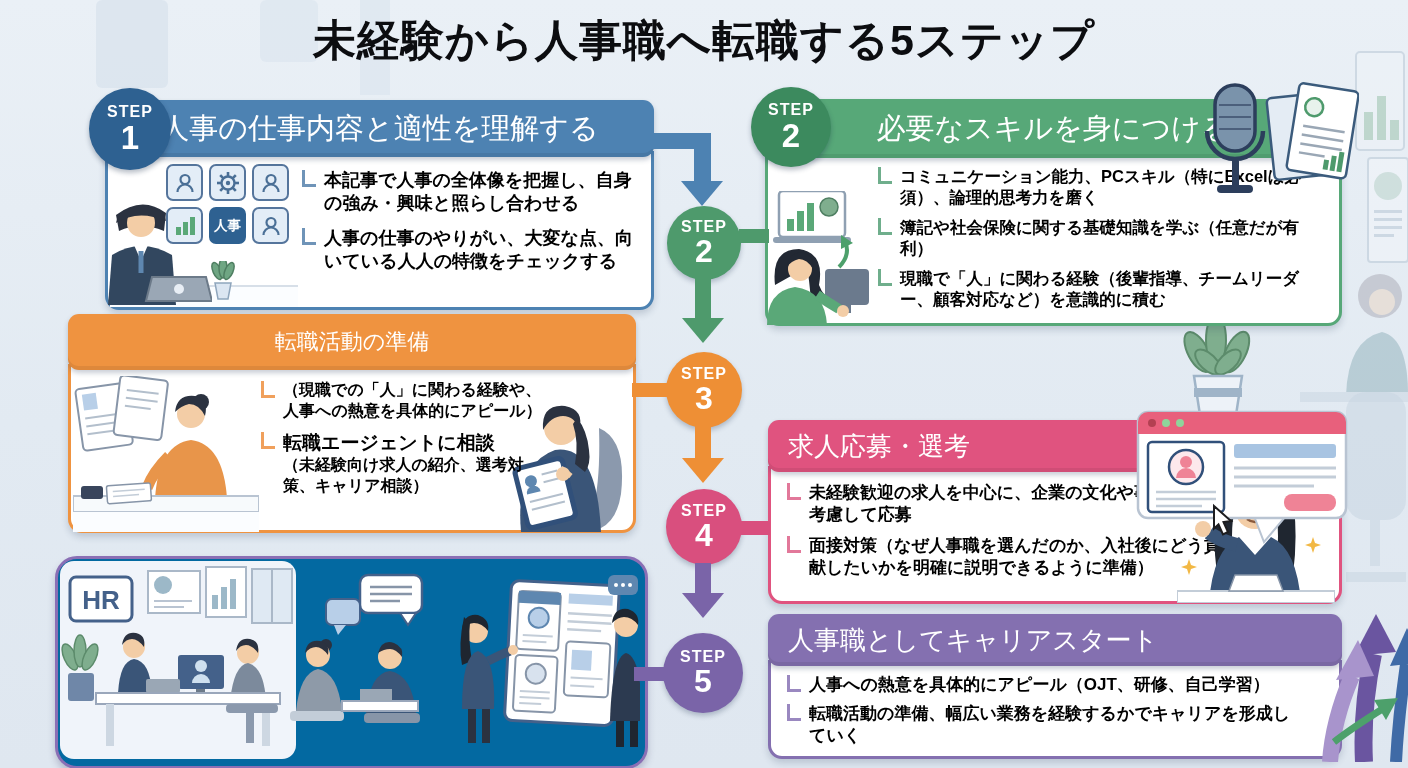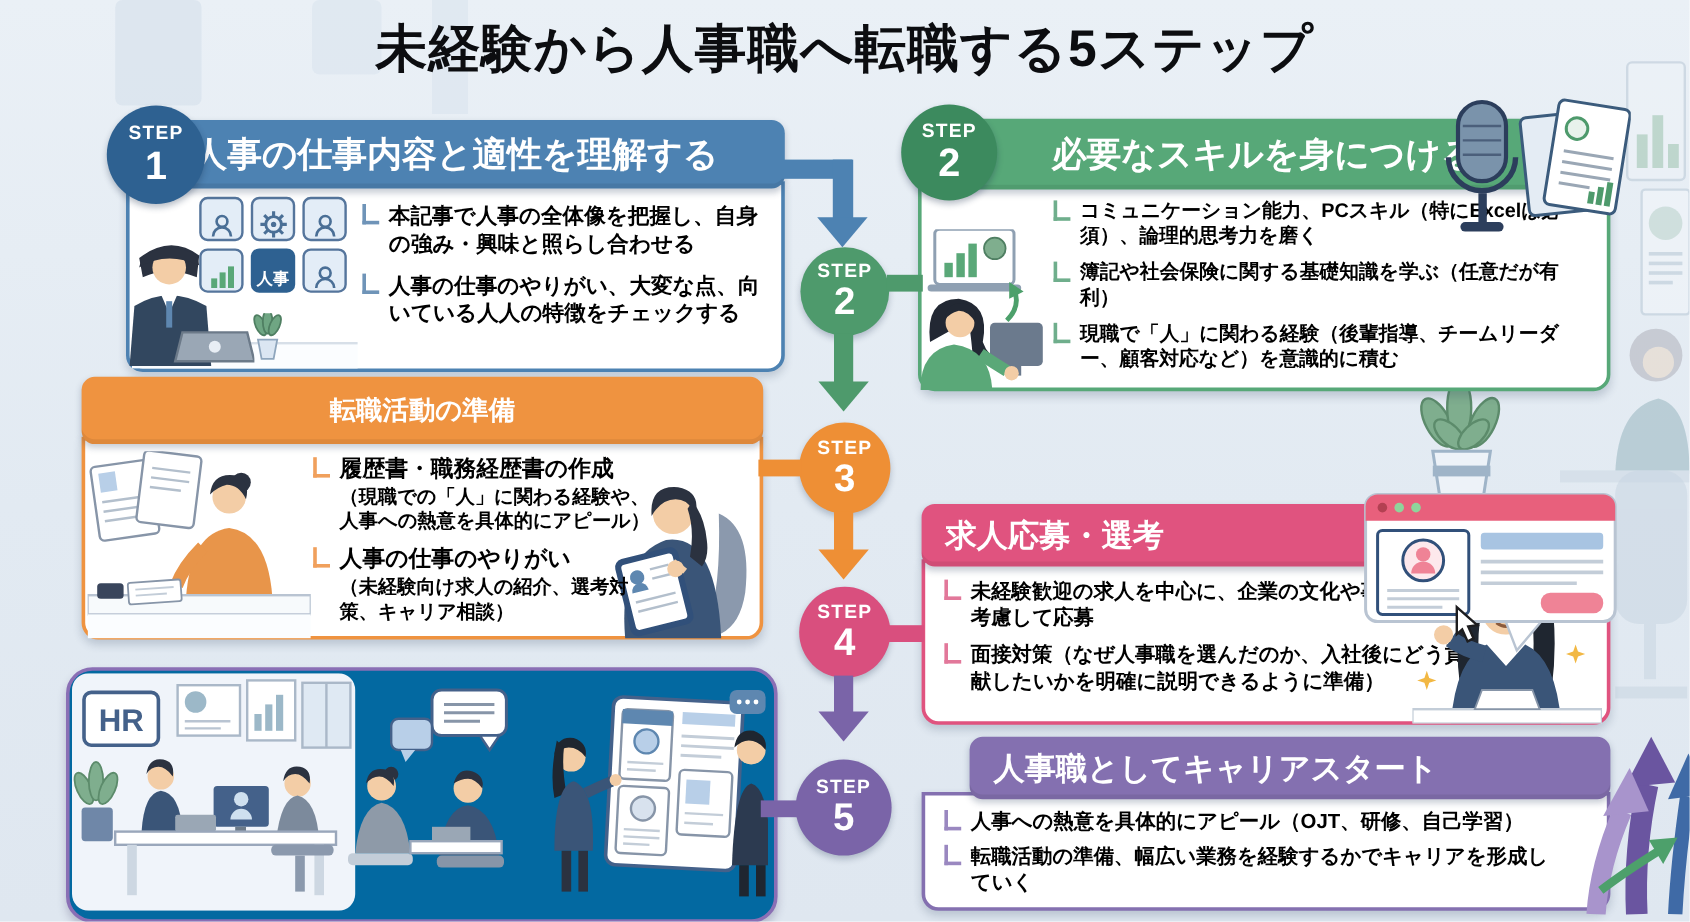--- a/index.html
+++ b/index.html
@@ -10,21 +10,21 @@
   }
   .abs{position:absolute;}
   
   #title{
     left:0;right:0;top:12px;text-align:center;
     font-size:43px;font-weight:900;color:#0c0d10;letter-spacing:1px;z-index:3;
   }
   
   .card{position:absolute;z-index:2;}
   .hdr{
-    position:relative;color:#fff;font-weight:700;
+    position:relative;color:#fff;font-weight:400;
     display:flex;align-items:center;justify-content:center;
     border-radius:11px;box-shadow:0 3px 5px rgba(40,60,90,.25), inset 0 -4px 0 rgba(0,0,0,.07);
     z-index:2;
   }
   .hdr.left{justify-content:flex-start;padding-left:20px;}
   .bod{
     position:relative;background:#fff;border-radius:0 0 14px 14px;
     border-style:solid;border-width:3px;margin-top:-6px;
     box-shadow:0 4px 7px rgba(40,60,90,.20);z-index:1;
   }
@@ -61,21 +61,21 @@
   #card3 .bullets{position:absolute;left:190px;top:13px;width:288px;gap:9px;font-size:19px;}
   #card3 .note{font-size:16px;line-height:1.3;}
 
   #card4{left:768px;top:420px;width:574px;}
   #card4 .hdr{height:52px;background:#e0537f;font-size:26px;}
   #card4 .bod{height:132px;border-color:#e0537f;}
   #card4 .tick{border-color:#e2789a;}
   #card4 .bullets{position:absolute;left:16px;top:13px;width:440px;gap:9px;font-size:17px;}
 
   #card5{left:768px;top:614px;width:574px;}
-  #card5 .hdr{height:52px;background:#8470b0;font-size:26px;margin-left:40px;}
+  #card5 .hdr{height:52px;background:#8470b0;font-size:26px;}
   #card5 .bod{height:93px;border-color:#8470b0;}
   #card5 .tick{border-color:#9a88c0;}
   #card5 .bullets{position:absolute;left:16px;top:11px;width:505px;gap:7px;font-size:17px;}
 
   
   .fl{position:absolute;z-index:3;}
   .fcircle{
     position:absolute;border-radius:50%;color:#fff;z-index:3;
     display:flex;flex-direction:column;align-items:center;justify-content:center;
     font-weight:800;box-shadow:0 3px 5px rgba(20,40,70,.25);
@@ -86,21 +86,21 @@
 
   
   #illo-box{
     left:55px;top:556px;width:587px;height:207px;z-index:2;
     background:#0369a1;border:3.5px solid #8a6fb5;border-radius:22px;
     box-shadow:0 5px 7px rgba(60,50,100,.25);
   }
   
   .s1-illo{position:absolute;left:2px;top:0;width:188px;height:100%;}
   .tile-grid{position:absolute;left:56px;top:10px;display:grid;grid-template-columns:repeat(3,37px);grid-auto-rows:37px;gap:6px;}
-  .tile{background:#e3edf7;border:2px solid #55759c;border-radius:7px;display:flex;align-items:flex-end;justify-content:center;box-sizing:border-box;}
+  .tile{background:#e3edf7;border:2px solid #55759c;border-radius:7px;display:flex;align-items:center;justify-content:center;box-sizing:border-box;}
   .tile.dark{background:#2e6191;border-color:#2e6191;color:#fff;font-weight:800;font-size:13.5px;}
   .s1-desk{position:absolute;left:0;bottom:0;width:100%;height:20px;background:#fbfdff;border-top:2px solid #d7dfe8;}
   
   .decor{position:absolute;z-index:0;}
 </style>
 </head>
 <body>
 
 <svg class="decor" style="left:60px;top:0;opacity:.5;" width="330" height="100" viewBox="0 0 330 100">
   <rect x="36" y="0" width="72" height="88" rx="6" fill="#d2deea"></rect>
@@ -406,28 +406,27 @@
             <line x1="26" y1="134" x2="60" y2="134"></line>
           </g>
       </g>
       <circle cx="62" cy="102" r="7" fill="#f3cda6"></circle>
       <path d="M60,96 L70,104" stroke="#f3cda6" stroke-width="5"></path>
     </svg>
     <div class="bullets">
       <div class="bullet">
           <span class="tick"></span>
         <div>
-            <div>履歴書・職務経歴書の作成</div>
             <div class="note">（現職での「人」に関わる経験や、人事への熱意を具体的にアピール）</div>
           </div>
       </div>
       <div class="bullet">
           <span class="tick"></span>
         <div>
-            <div>人事の仕事のやりがい</div>
+            <div>転職エージェントに相談</div>
             <div class="note">（未経験向け求人の紹介、選考対策、キャリア相談）</div>
           </div>
       </div>
     </div>
   </div>
 </div>
 
 <div id="card4" class="card">
   <div class="hdr left">
     <span>求人応募・選考</span>

